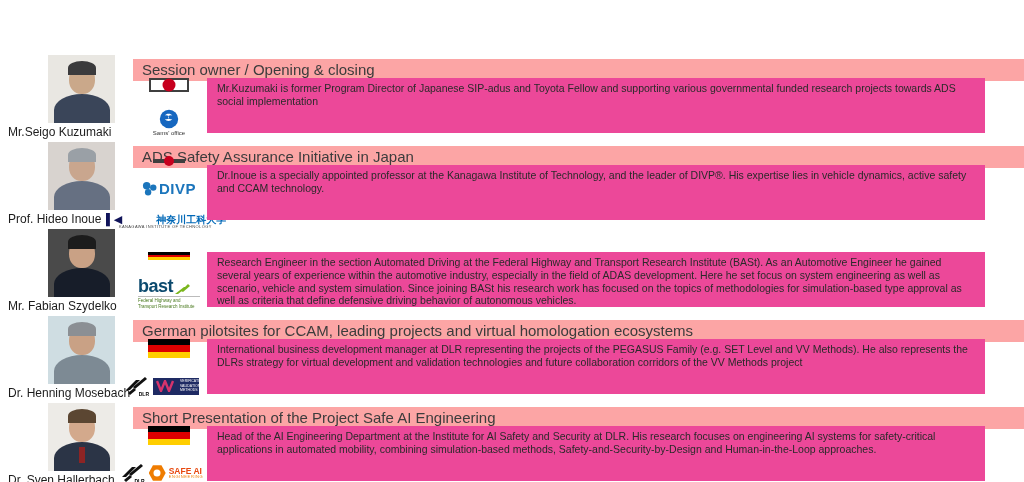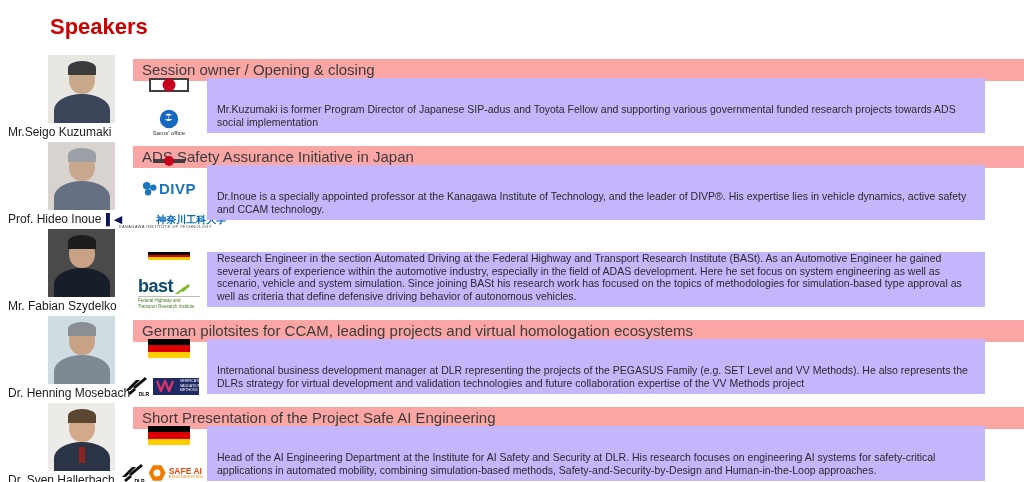--- a/index.html
+++ b/index.html
@@ -22,21 +22,21 @@
   .p2 { background:#d8d3cf; } .p2 .ph-head{background:#c9a68e;} .p2 .ph-hair{background:#9aa0a6;} .p2 .ph-body{background:#667082;}
   .p3 { background:#4a4a4a; } .p3 .ph-head{background:#c9a185;} .p3 .ph-hair{background:#1c1c1c;} .p3 .ph-body{background:#171d29;}
   .p4 { background:#cfdde2; } .p4 .ph-head{background:#c9a185;} .p4 .ph-hair{background:#8b8f94;} .p4 .ph-body{background:#7d8a94;}
   .p5 { background:#edebe7; } .p5 .ph-head{background:#d3a98c;} .p5 .ph-hair{background:#5b4632;} .p5 .ph-body{background:#2b3446;}
 
   .speaker-name { position:absolute; left:8px; top:73px; width:166px; text-align:left; font-size:12px; color:#1c1c1c; white-space:nowrap; }
 
   .session-bar { position:absolute; left:133px; top:7px; width:1024px; height:22px; background:#fca5a5; }
   .session-bar span { display:block; padding-left:9px; font-size:15px; line-height:22px; color:#3c3c3c; white-space:nowrap; }
 
-  .bio-box { position:absolute; left:207px; top:26px; width:778px; height:55px; background:#c4b5fd; display:flex; align-items:flex-end; padding:4px 10px; overflow:hidden; }
+  .bio-box { position:absolute; left:207px; top:26px; width:778px; height:55px; background:#ec4899; display:flex; align-items:flex-start; padding:4px 10px; overflow:hidden; }
   .bio-box p { font-size:10.5px; line-height:1.22; color:#2a2a2a; }
 
   .logo-col { position:absolute; left:131px; top:26px; width:76px; height:58px; display:flex; flex-direction:column; align-items:center; justify-content:center; gap:17px; }
 
   
   .flag-japan { position:relative; background:#fff; border:2px solid #3f3f3f; }
   .fj-lg { width:40px; height:27px; }
   .fj-sm { width:32px; height:21px; }
   .flag-japan i { position:absolute; left:50%; top:50%; transform:translate(-50%,-50%); border-radius:50%; background:#c7001e; display:block; }
   .fj-lg i { width:13px; height:13px; } .fj-sm i { width:10px; height:10px; }
@@ -79,21 +79,20 @@
   .safeai-word { font-size:8.5px; font-weight:bold; color:#e8490f; white-space:nowrap; }
   .safeai-sub { font-size:4px; color:#ef7c00; letter-spacing:0.6px; }
 
   .logo-line { display:flex; align-items:center; gap:4px; margin-left:-14px; }
 </style>
 </head>
 <body>
 
 <div class="page">
 
-  <div class="page-title">Speakers</div>
 
   <div class="row r1">
     <div class="photo p1">
         <span class="ph-body"></span>
         <span class="ph-head"></span>
         <span class="ph-hair"></span>
       </div>
     <div class="speaker-name">Mr.Seigo Kuzumaki</div>
     <div class="session-bar">
         <span>Session owner / Opening &amp; closing</span>
@@ -198,21 +197,21 @@
         </span>
         <span class="vv">
           <svg width="22" height="12" viewBox="0 0 22 12">
               <path d="M1 1 L5 11 L9 1 L13 11 L17 1" stroke="#d6336c" stroke-width="2.4" fill="none"></path>
             </svg>
           <span class="vv-sub">VERIFICATION VALIDATION METHODS</span>
         </span>
       </span>
     </div>
     <div class="bio-box">
-        <p>International business development manager at DLR representing the projects of the PEGASUS Family (e.g. SET Level and VV Methods). He also represents the DLRs strategy for virtual development and validation technologies and future collaboration expertise of the VV Methods project</p>
+        <p>International business development manager at DLR representing the projects of the PEGASUS Family (e.g. SET Level and VV Methods). He also represents the DLRs strategy for virtual development and validation technologies and future collaboration corridors of the VV Methods project</p>
       </div>
   </div>
 
   <div class="row r5">
     <div class="photo p5">
         <span class="ph-body"></span>
         <span class="ph-tie"></span>
         <span class="ph-head"></span>
         <span class="ph-hair"></span>
       </div>

